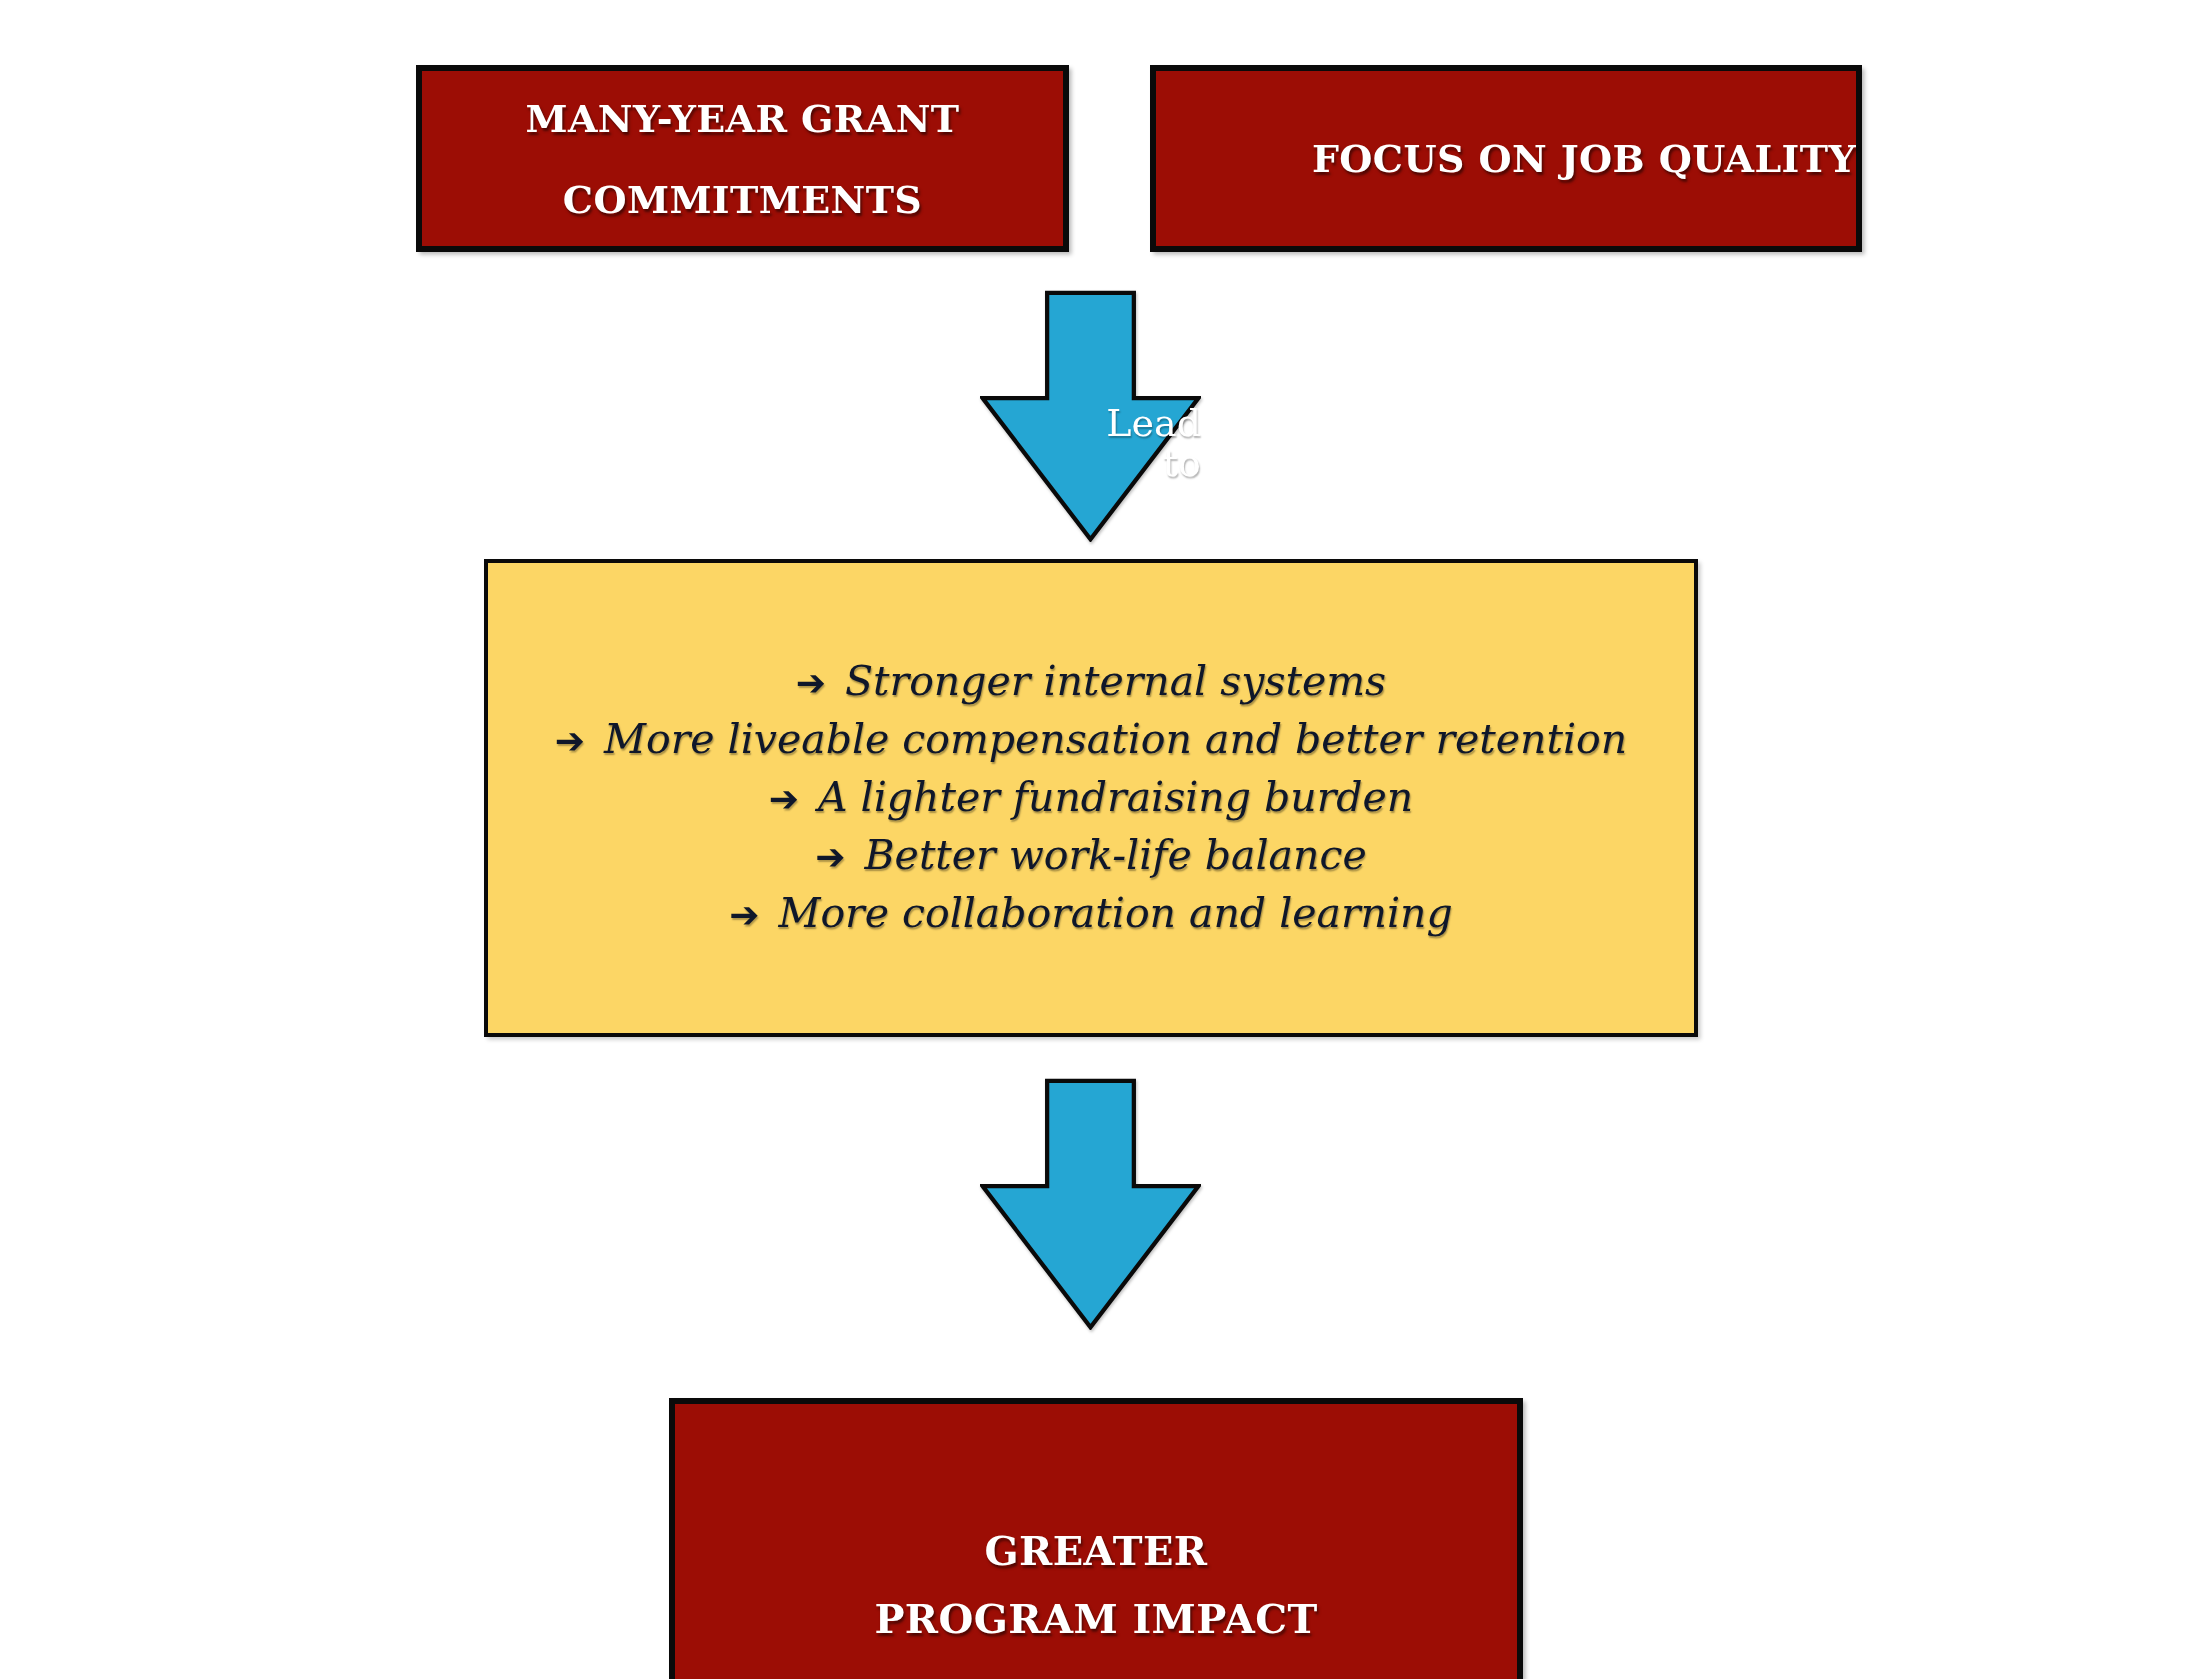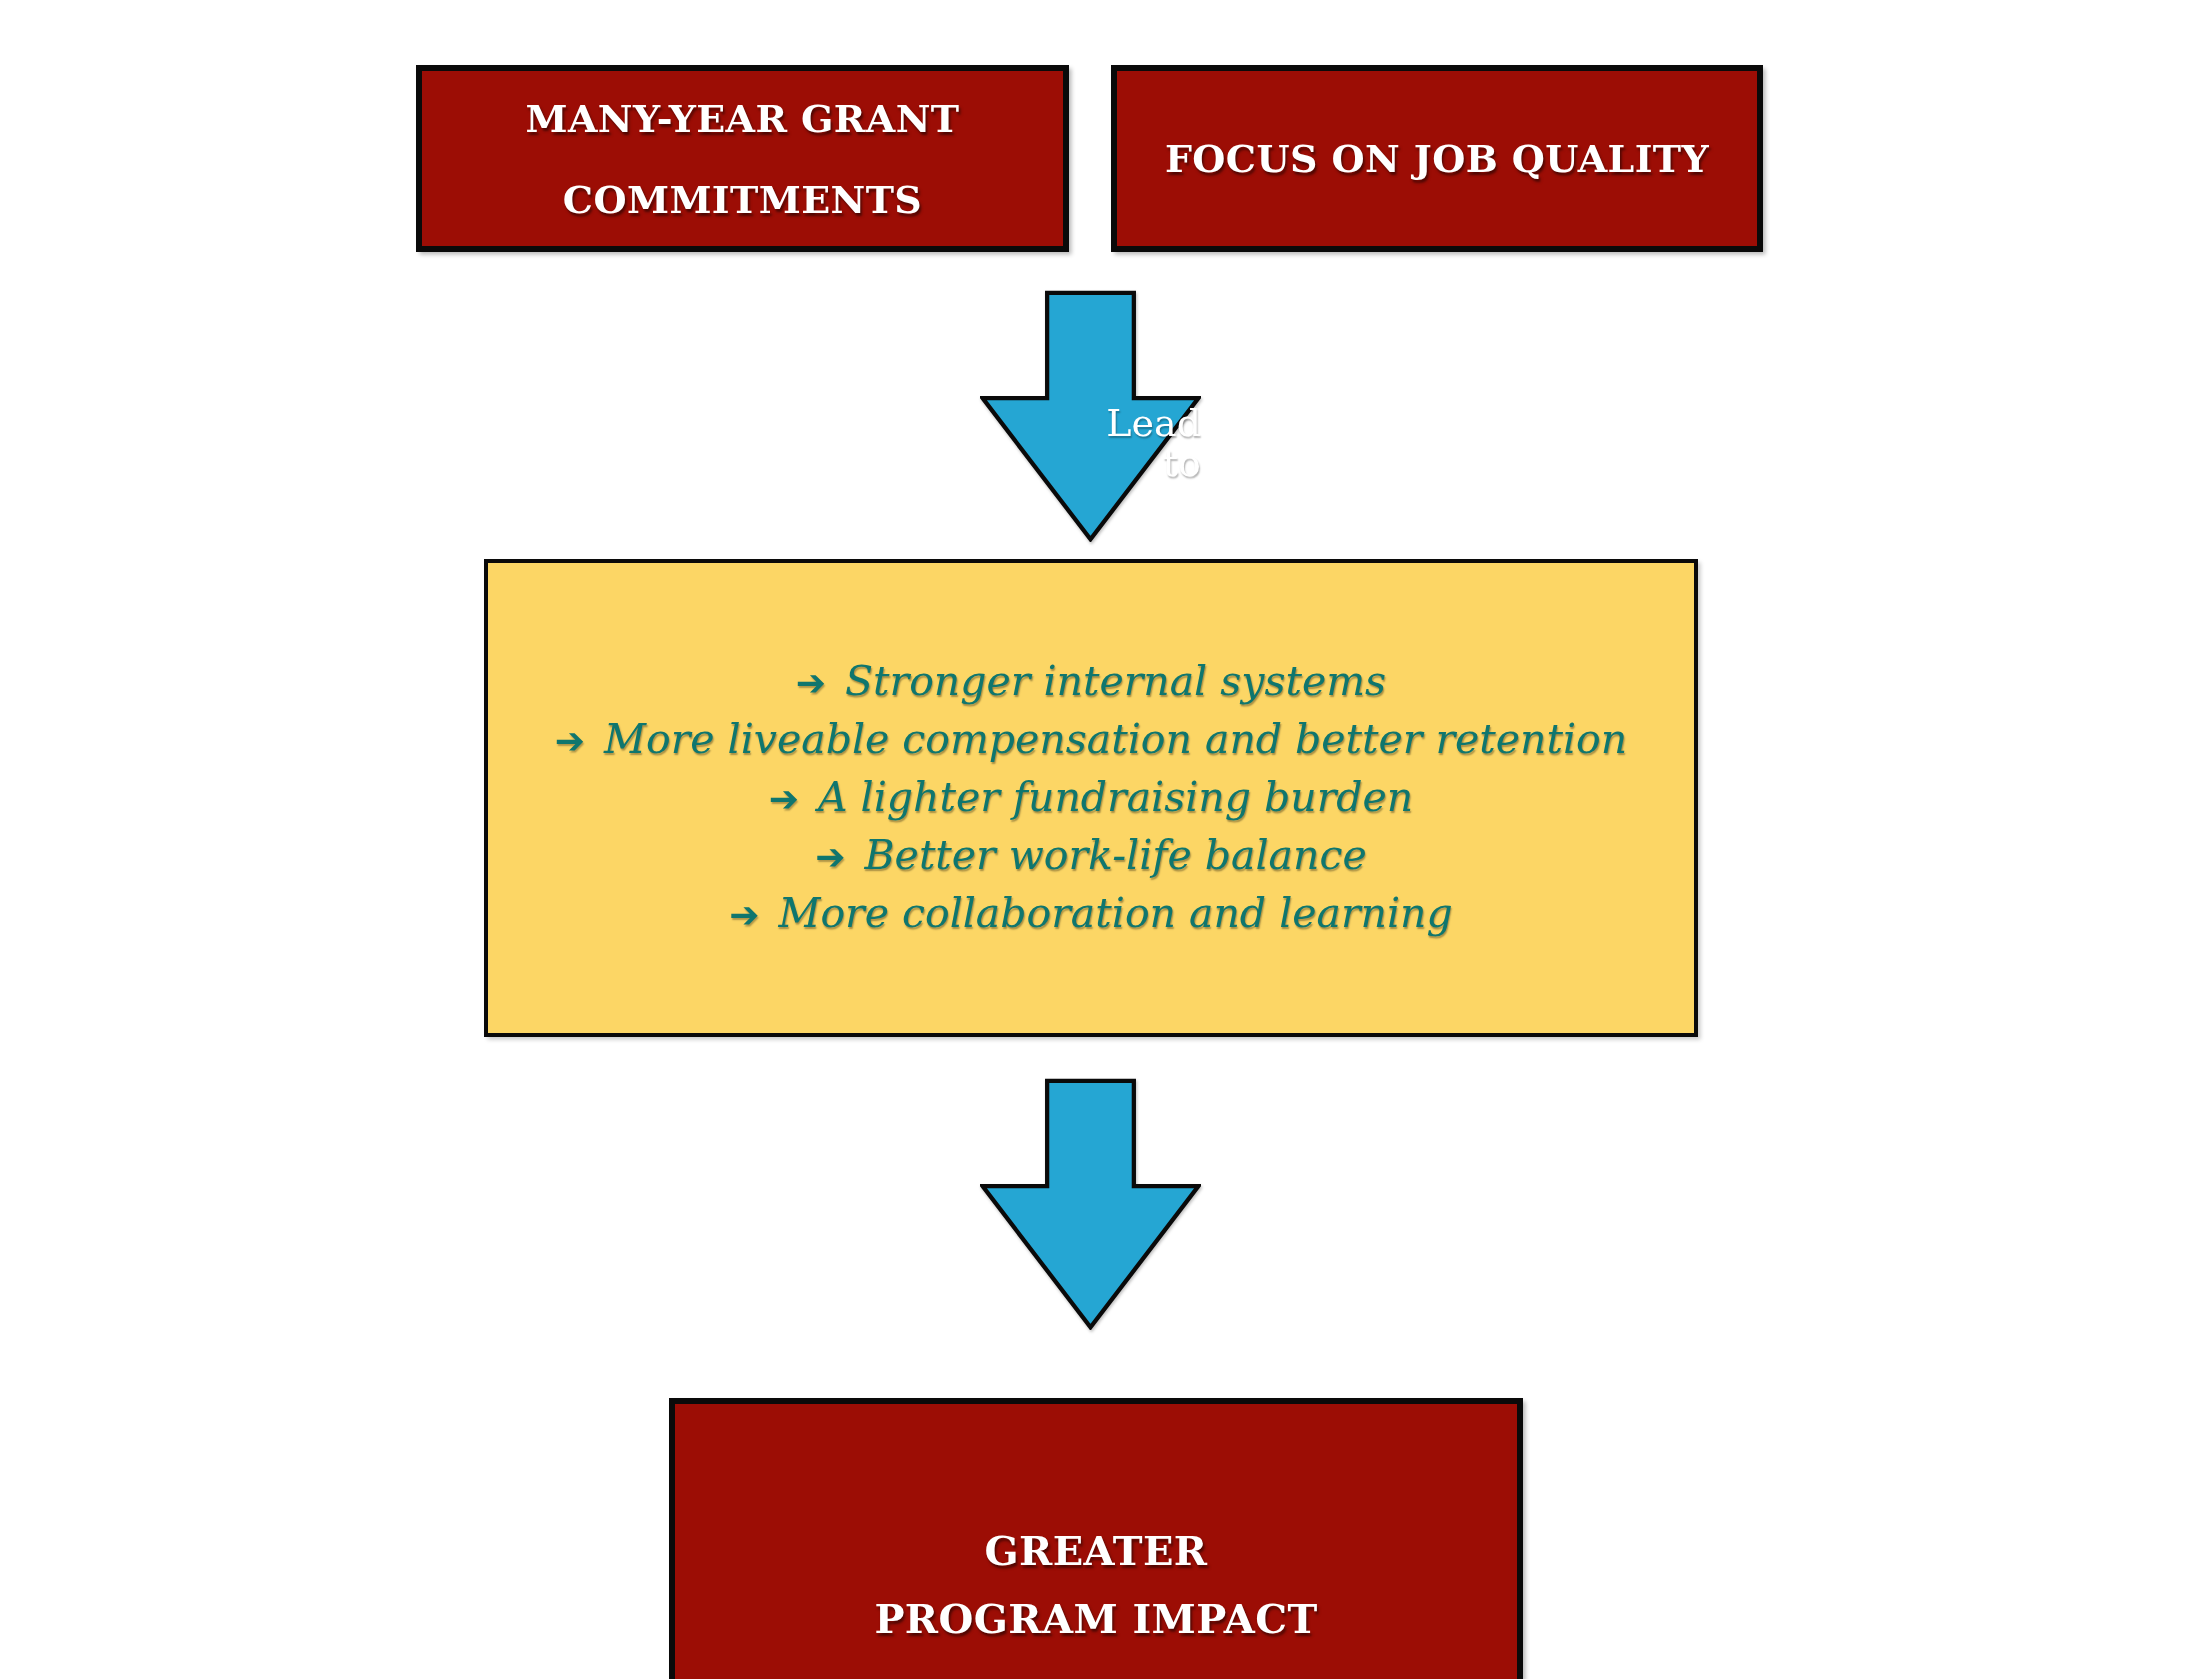--- a/index.html
+++ b/index.html
@@ -24,21 +24,21 @@
   .red-box .ttl {
     color: #ffffff;
     font-weight: bold;
     font-size: 38px;
     line-height: 49px;
     letter-spacing: 0.4px;
     text-shadow: 1.7px 2.6px 2.6px rgba(0,0,0,0.5);
     white-space: nowrap;
   }
   #box-grant   { left: 416px;  top: 65px;   width: 653px; height: 187px; gap: 32px; }
-  #box-quality { left: 1111px; top: 65px;   width: 652px; height: 187px; }
+  #box-quality { left: 1150px; top: 65px;   width: 712px; height: 187px; align-items: flex-end; }
   #box-impact  { left: 669px;  top: 1398px; width: 854px; height: 373px; }
   #box-impact .ttl { font-size: 40px; line-height: 68px; }
 
   
   .arrow-wrap { width: 221px; height: 252px; }
   .arrow-wrap svg { display: block; width: 100%; height: 100%;
                     filter: drop-shadow(1.7px 2.6px 1.7px rgba(0,0,0,0.25)); }
   .arrow-label {
     position: absolute; left: 0; top: 113px; width: 100%;
     text-align: right;
@@ -58,21 +58,21 @@
     display: flex; align-items: center; justify-content: center;
   }
   #outcomes-box ul {
     list-style: none; margin: 0; padding: 0;
     text-align: center;
   }
   #outcomes-box li {
     font-style: italic;
     font-size: 41px;
     line-height: 57px;
-    color: #0f766e;
+    color: #0f172a;
     text-shadow: 0.9px 1.7px 1.7px rgba(0,0,0,0.35);
     white-space: nowrap;
   }
   .bullet {
     font-style: normal;
     font-family: "DejaVu Sans", "Liberation Sans", sans-serif;
     font-size: 36px;
     margin-right: 19px;
     text-shadow: 0.9px 1.7px 1.7px rgba(0,0,0,0.3);
   }

